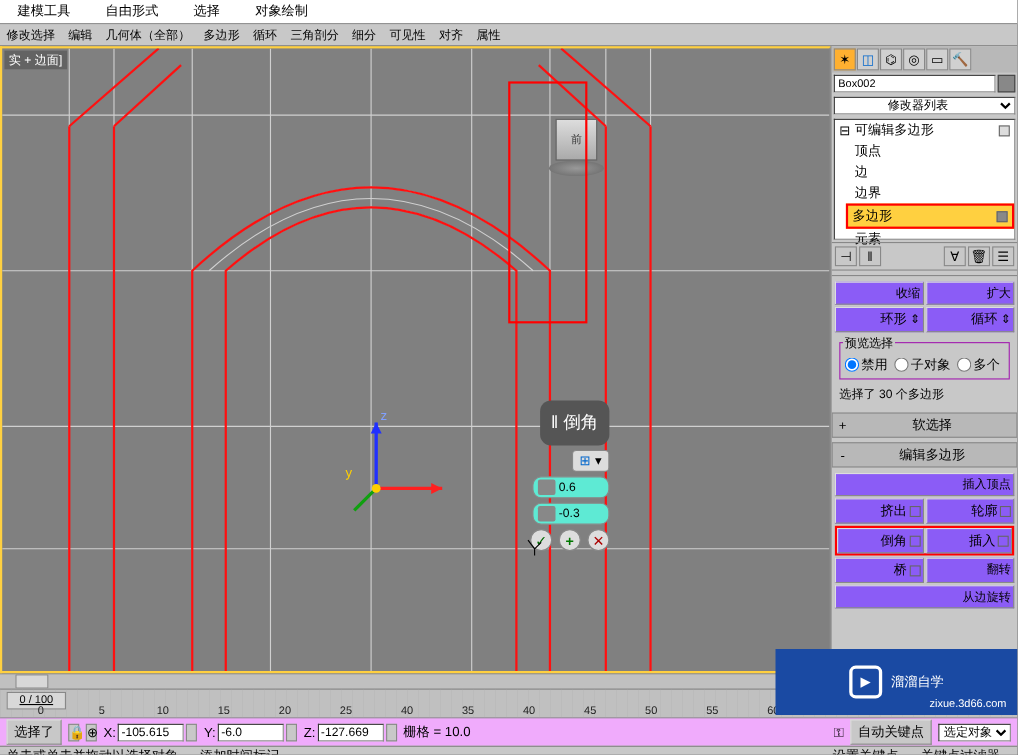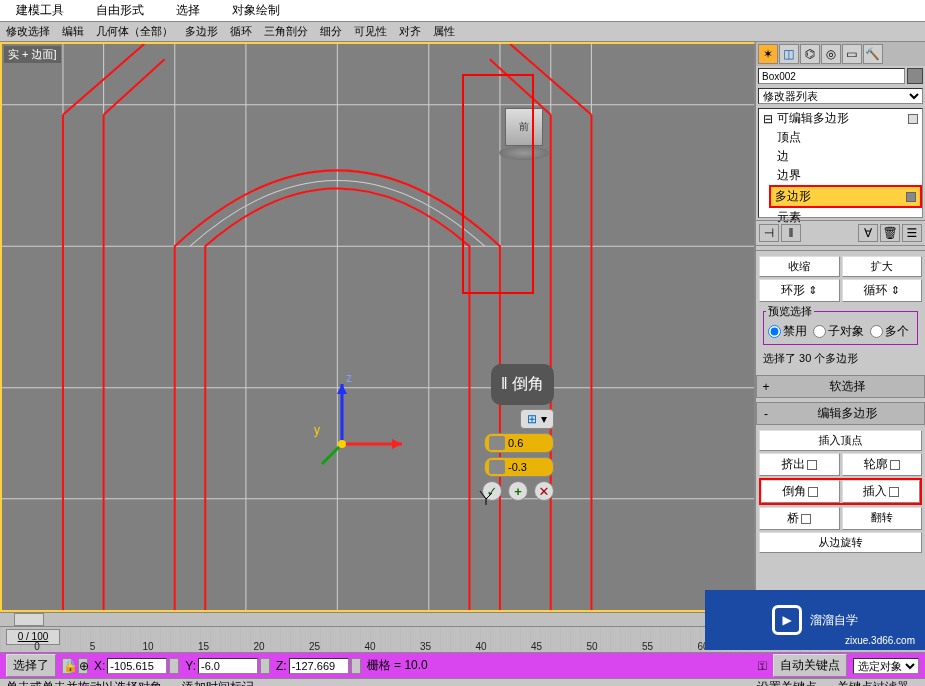--- a/index.html
+++ b/index.html
@@ -14,48 +14,48 @@
 .viewport { flex: 1; background: #808080; position: relative; border: 2px solid #ffd040; border-right: 1px solid #888; }
 .viewport-label { position: absolute; top: 2px; left: 2px; color: #fff; font-size: 11px; background: rgba(80,80,80,.6); padding: 1px 4px; }
 
 .right-panel { width: 170px; background: #c8c8c8; border-left: 1px solid #888; display: flex; flex-direction: column; overflow: hidden; }
 .panel-icons { display: flex; gap: 1px; padding: 2px; background: #b8b8b8; }
 .panel-icons .ico { width: 20px; height: 20px; background: #d0d0d0; border: 1px solid #888; display: flex; align-items: center; justify-content: center; cursor: pointer; }
 .obj-name { display: flex; padding: 2px; gap: 2px; }
 .obj-name input { flex: 1; background: #fff; border: 1px inset #888; padding: 1px 3px; font-size: 10px; }
 .obj-name .color { width: 16px; height: 16px; background: #888; border: 1px solid #444; }
 .mod-list { display: flex; padding: 2px; }
-.mod-list select { flex: 1; background: #fff; border: 1px inset #888; font-size: 11px; }
+.mod-list select { flex: 1; background: #fff; border: 1px inset #888; font-size: 11px; padding-left: 44px; }
 .stack { background: #fff; border: 1px inset #888; margin: 2px; height: 110px; font-size: 11px; }
 .stack .row { display: flex; align-items: center; padding: 1px 4px; gap: 4px; }
 .stack .row.sel { background: #ffd040; }
 .stack .sq { width: 10px; height: 10px; border: 1px solid #666; background: #ddd; }
 .stack .indent { margin-left: 14px; }
 .stack .hl { border: 2px solid #ff0000; margin-left: 10px; }
 .mini-tools { display: flex; gap: 2px; padding: 3px; border-top: 1px solid #888; border-bottom: 1px solid #888; }
 .mini-tools .ico { width: 20px; height: 18px; background: #c8c8c8; border: 1px solid #888; display: flex; align-items: center; justify-content: center; cursor: pointer; }
 
 .rollout { margin: 2px 0; }
 .rollout-hdr { background: #b8b8b8; border: 1px solid #888; padding: 2px 4px; text-align: center; font-size: 11px; display: flex; align-items: center; gap: 4px; }
 .rollout-hdr .tog { width: 10px; }
 .rollout-body { padding: 3px; font-size: 11px; }
 .btn-row { display: flex; gap: 2px; margin: 2px 0; }
-.btn { flex: 1; background: #ffffff; border: 1px outset #ddd; padding: 2px; text-align: center; cursor: pointer; font-size: 11px; }
+.btn { flex: 1; background: #8b5cf6; border: 1px outset #ddd; padding: 2px; text-align: right; cursor: pointer; font-size: 11px; }
 .btn .sq2 { display: inline-block; width: 10px; height: 10px; border: 1px solid #666; margin-left: 2px; vertical-align: middle; }
 .radio-row { display: flex; gap: 6px; padding: 2px; font-size: 11px; align-items: flex-end; }
 .radio-row label { display: flex; align-items: center; gap: 2px; }
 .status-txt { text-align: left; padding: 4px; font-size: 11px; }
 .red-box { border: 2px solid #ff0000; }
 
 
 .caddy { position: absolute; right: 200px; top: 320px; display: flex; flex-direction: column; gap: 4px; align-items: flex-end; }
 .caddy-title { background: #555; color: #fff; padding: 10px 10px; border-radius: 10px; font-size: 16px; }
 .caddy-sel { display: flex; gap: 2px; }
 .caddy-sel .sel { background: #ddd; border: 1px solid #888; border-radius: 4px; padding: 2px 6px; display: flex; align-items: center; gap: 4px; }
-.spinner { display: flex; align-items: center; background: #eab308; border: 1px solid #888; border-radius: 8px; padding: 2px 4px; width: 70px; }
+.spinner { display: flex; align-items: center; background: #5eead4; border: 1px solid #888; border-radius: 8px; padding: 2px 4px; width: 70px; }
 .spinner .ic { width: 16px; height: 14px; background: #888; border-radius: 2px; }
 .spinner input { flex: 1; border: none; background: transparent; font-size: 11px; width: 30px; text-align: left; padding-left: 3px; }
 .caddy-btns { display: flex; gap: 6px; }
 .cbtn { width: 20px; height: 20px; border-radius: 10px; border: 1px solid #888; background: #ddd; display: flex; align-items: center; justify-content: center; font-size: 13px; cursor: pointer; }
 .cbtn.ok::before { content: "✓"; color: #060; }
 .cbtn.plus::before { content: "+"; color: #070; font-weight: bold; }
 .cbtn.x::before { content: "✕"; color: #a00; }
 
 
 .gizmo { position: absolute; left: 300px; top: 330px; width: 110px; height: 110px; pointer-events: none; }
@@ -68,21 +68,21 @@
 .viewcube .cube { width: 38px; height: 38px; background: linear-gradient(#ddd,#aaa); border: 1px solid #666; margin: 4px auto; display: flex; align-items: center; justify-content: center; font-size: 10px; color: #333; }
 .viewcube .ring { width: 50px; height: 14px; border-radius: 50%; background: radial-gradient(#999,#666); margin: -4px auto 0; }
 
 
 .timeline { height: 26px; background: #c0c0c0; border-top: 1px solid #888; display: flex; align-items: center; position: relative; overflow: hidden; }
 .timeline .ruler { flex: 1; height: 100%; position: relative; background: repeating-linear-gradient(90deg,#bbb,#bbb 1px,transparent 1px,transparent 10px); }
 .timeline .tick { position: absolute; bottom: 0; font-size: 10px; color: #222; transform: translateX(-50%); }
 .timeline .slider { position: absolute; top: 2px; left: 6px; width: 54px; height: 16px; background: #d8d8d8; border: 1px solid #888; font-size: 10px; text-align: center; line-height: 14px; text-decoration: underline; }
 
 
-.statusbar { height: 26px; background: #d946ef; border-top: 1px solid #888; display: flex; align-items: center; gap: 6px; padding: 0 6px; font-size: 11px; }
+.statusbar { height: 26px; background: #f0abfc; border-top: 1px solid #888; display: flex; align-items: center; gap: 6px; padding: 0 6px; font-size: 11px; }
 .statusbar .seg { display: flex; align-items: center; gap: 2px; }
 .statusbar input { width: 60px; border: 1px inset #888; background: #fff; font-size: 11px; padding: 1px 2px; }
 .statusbar .spn { width: 10px; height: 16px; background: #c8c8c8; border: 1px solid #888; }
 .statusbar .btn2 { padding: 2px 6px; background: #c8c8c8; border: 1px outset #ddd; cursor: pointer; }
 .statusbar select { border: 1px inset #888; background: #fff; font-size: 11px; }
 .hint { height: 18px; background: #c8c8c8; border-top: 1px solid #888; padding: 0 6px; font-size: 11px; display: flex; align-items: center; gap: 20px; }
 
 
 .watermark { position: absolute; right: 0; bottom: 36px; width: 220px; height: 60px; background: #1a4aa3; color: #fff; display: flex; align-items: center; justify-content: center; gap: 8px; font-size: 22px; }
 .watermark .play { width: 30px; height: 30px; border: 3px solid #fff; border-radius: 6px; display: flex; align-items: center; justify-content: center; }

